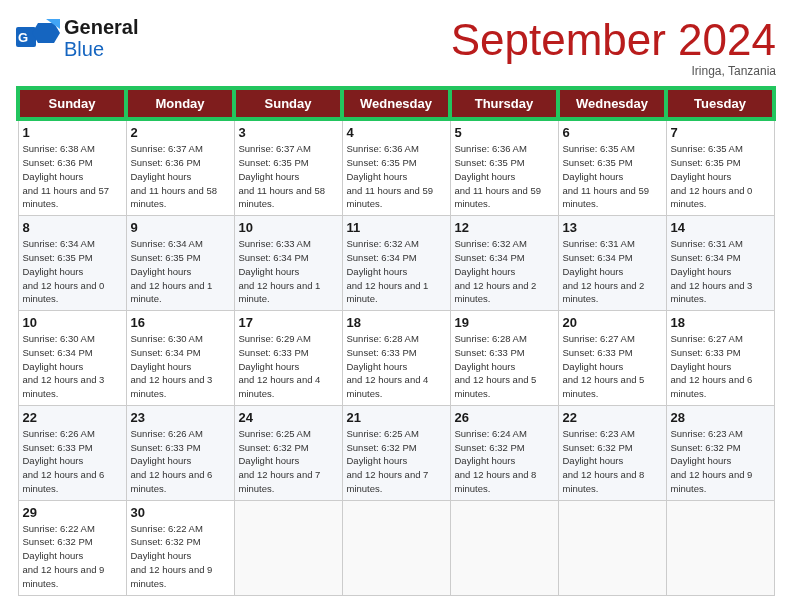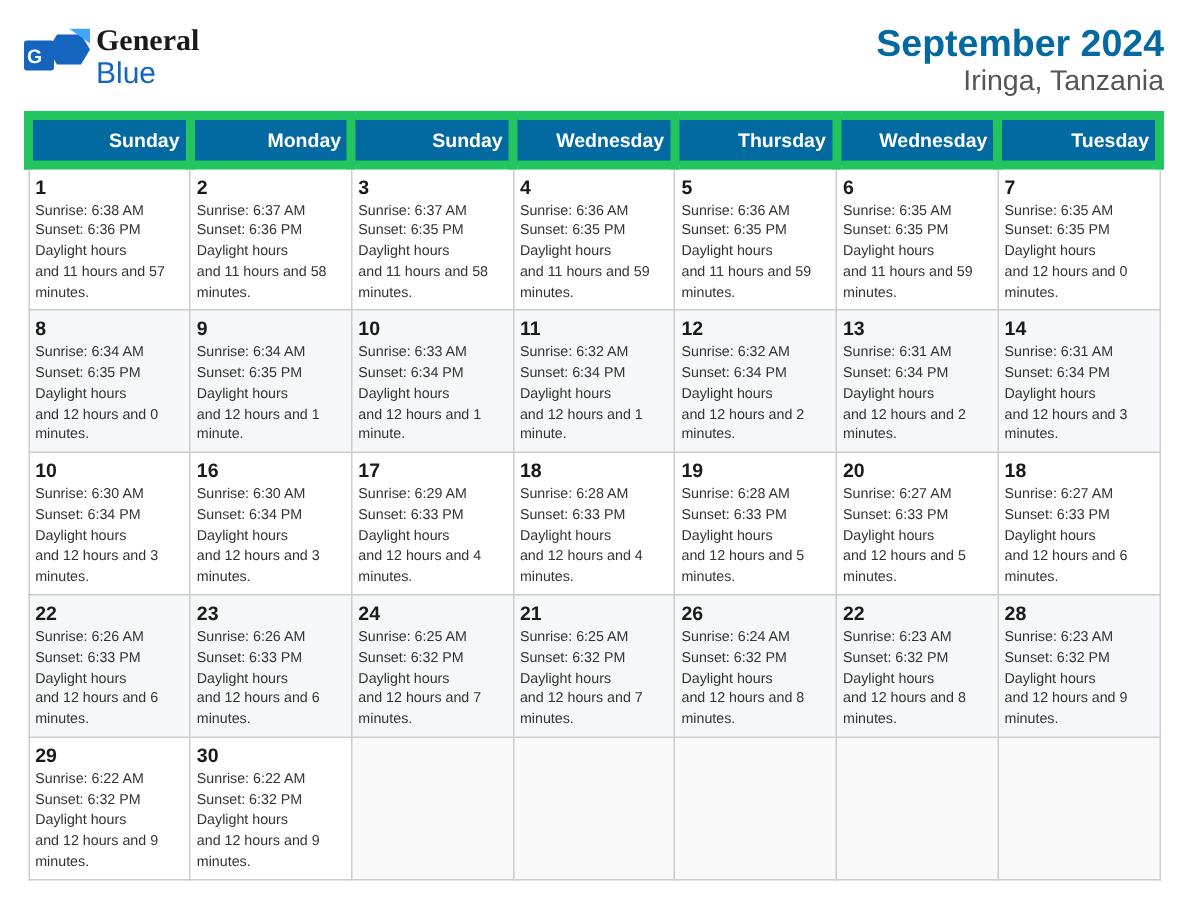--- a/index.html
+++ b/index.html
@@ -18,43 +18,43 @@
     }
     .logo {
       display: flex;
       flex-direction: column;
       align-items: flex-start;
     }
     .title-block {
       text-align: right;
     }
     .month-title {
-      font-size: 25px;
-      font-weight: bold;
-      color: #0369a1;
+      font-size: 44px;
+      font-weight: normal;
+      color: #b91c1c;
       line-height: 1.1;
     }
     .location-title {
-      font-size: 19px;
+      font-size: 12px;
       color: #555;
       text-align: right;
     }
     table {
       width: 100%;
       border-collapse: collapse;
       font-size: 10.5px;
     }
     thead th {
-      background: #0369a1;
+      background: #7f1d1d;
       color: #fff;
       padding: 6px 4px;
-      text-align: right;
+      text-align: center;
       font-size: 13px;
       font-weight: bold;
-      border: 6px solid #22c55e;
+      border: 4px solid #22c55e;
     }
     tbody td {
       border: 1px solid #ccc;
       vertical-align: top;
       padding: 4px 4px;
       background: #fff;
       width: calc(100% / 7);
     }
     tbody tr:nth-child(even) td {
       background: #f5f7fa;
@@ -82,21 +82,21 @@
   <div class="logo">
     <div style="display:flex;align-items:center;gap:4px;">
       <svg width="44" height="38" viewBox="0 0 44 38">
         <rect x="0" y="8" width="20" height="20" rx="2" fill="#1565c0"></rect>
         <text x="2" y="23" font-size="13" font-weight="bold" fill="white" font-family="Arial">G</text>
         <polygon points="22,4 38,4 44,14 38,24 22,24 16,14" fill="#1565c0"></polygon>
         <polygon points="30,0 44,0 44,10" fill="#42a5f5"></polygon>
       </svg>
       <div>
         <div style="font-size:20px;font-weight:bold;line-height:1.1;">
-          <span style="color:#1a1a1a;font-family:Liberation Serif, serif;">General</span>
+          <span style="color:#1a1a1a;">General</span>
         </div>
         <div style="font-size:20px;font-weight:normal;line-height:1.1;">
           <span style="color:#1565c0;">Blue</span>
         </div>
       </div>
     </div>
   </div>
   <div class="title-block">
     <div class="month-title">September 2024</div>
     <div class="location-title">Iringa, Tanzania</div>

